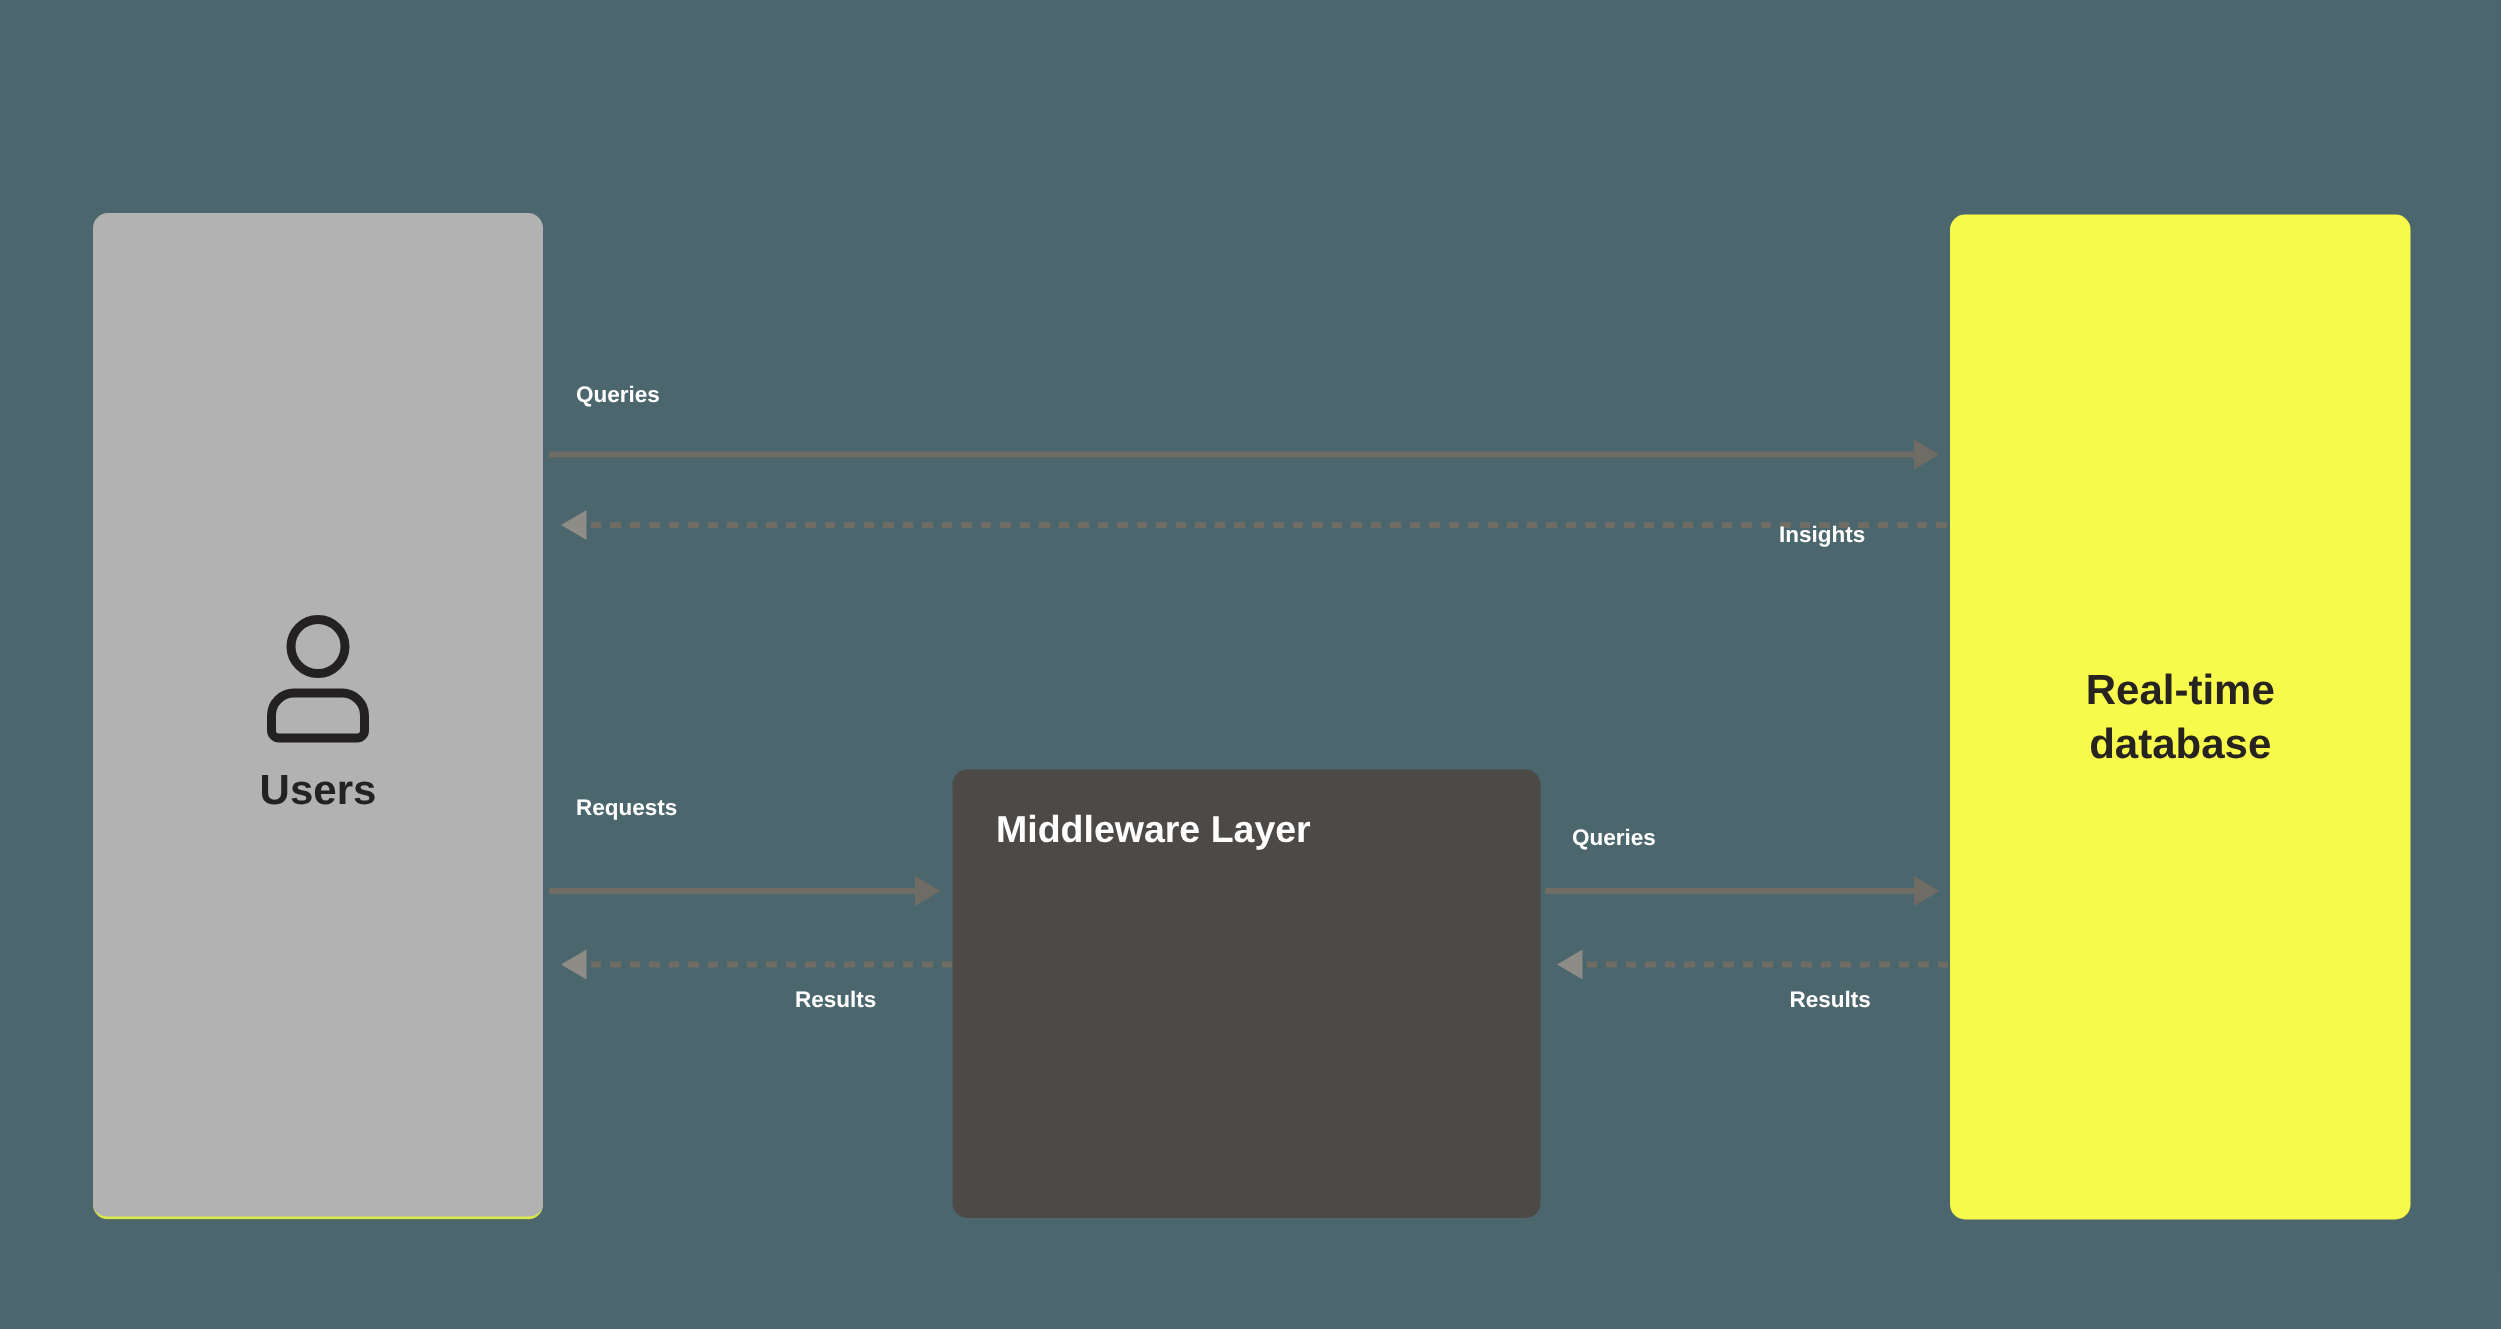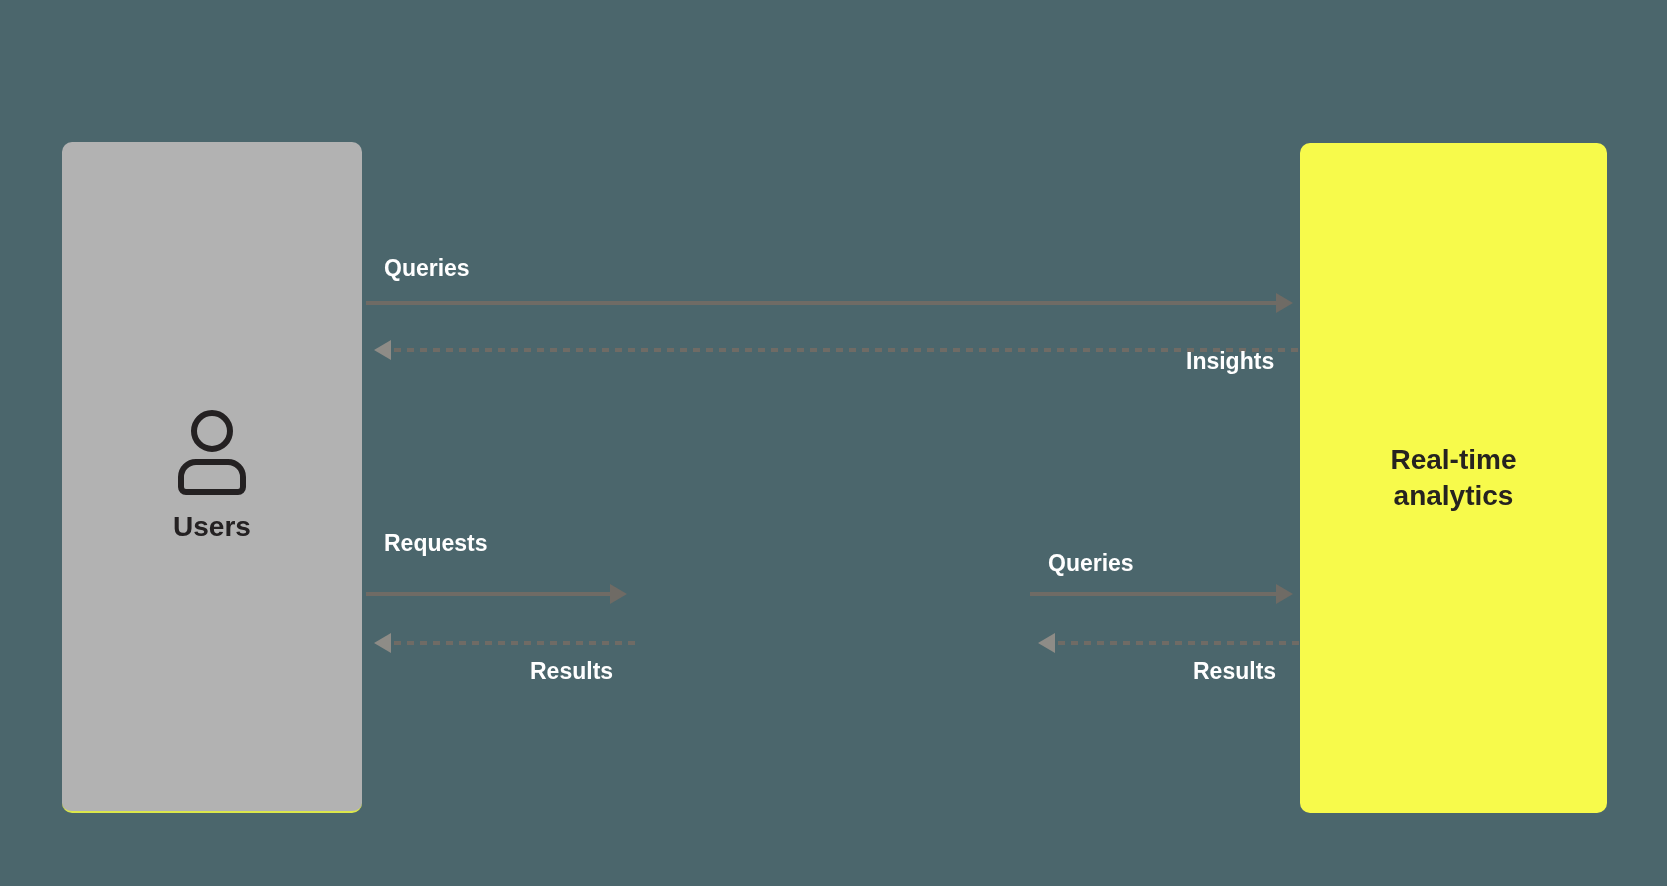--- a/index.html
+++ b/index.html
@@ -53,21 +53,21 @@
     left:1300px;top:143px;width:307px;height:670px;
     background:var(--db-bg);
     display:flex;align-items:center;justify-content:center;
   }
   .node-database-label{
     width:190px;text-align:center;
     color:var(--dark);font-size:28px;font-weight:700;line-height:1.3;
   }
 
   .edge-label{
-    position:absolute;color:var(--light);font-size:23px;font-weight:600;white-space:nowrap;
+    position:absolute;color:var(--light);font-size:15px;font-weight:600;white-space:nowrap;
   }
   .line-solid{position:absolute;height:4px;background:var(--arrow);}
   .line-dashed{
     position:absolute;height:4px;
     background:repeating-linear-gradient(90deg,var(--arrow) 0 7px,transparent 7px 13px);
   }
   .head-right{
     position:absolute;width:0;height:0;
     border-top:10px solid transparent;border-bottom:10px solid transparent;
     border-left:17px solid var(--arrow);
@@ -85,23 +85,26 @@
 
 
   <div class="node node-users">
     <div class="user-glyph">
       <div class="user-head"></div>
       <div class="user-body"></div>
     </div>
     <div class="node-users-label">Users</div>
   </div>
 
+  <div class="node node-middleware">
+    <div class="node-middleware-label">Middleware Layer</div>
+  </div>
 
   <div class="node node-database">
-    <div class="node-database-label">Real-time analytics</div>
+    <div class="node-database-label">Real-time database</div>
   </div>
 
   <div>
     <span class="edge-label" style="left:384px;top:255px;">Queries</span>
     <div class="line-solid" style="left:366px;top:301px;width:910px;"></div>
     <div class="head-right" style="left:1276px;top:293px;"></div>
   </div>
 
   <div>
     <div class="head-left" style="left:374px;top:340px;"></div>

